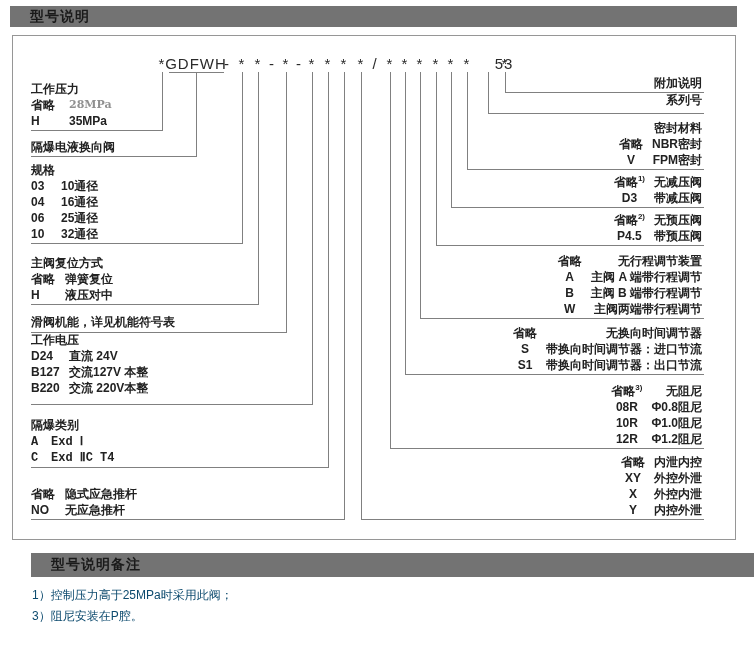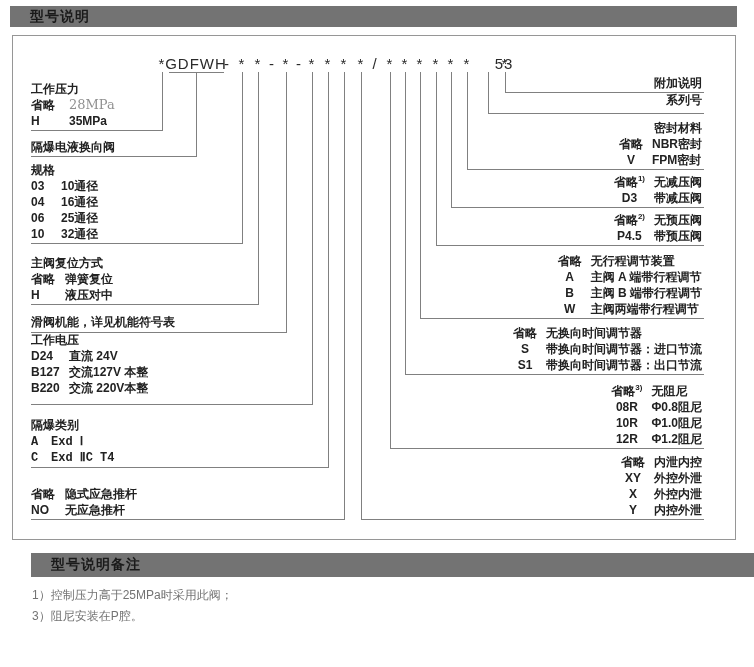--- a/index.html
+++ b/index.html
@@ -32,25 +32,25 @@
   }
   .rgroup{
     position:absolute;right:33px;display:grid;
     grid-template-columns:auto auto;column-gap:9px;justify-content:end;
     font-size:12px;line-height:16px;font-weight:bold;color:#222;white-space:nowrap;
   }
   .gtitle{grid-column:1 / -1;}
   .rgroup .gtitle{text-align:right;}
   .lrow,.rrow{display:contents;}
   .rgroup .code{text-align:center;}
-  .rgroup .desc{text-align:left;}
+  .rgroup .desc{text-align:right;}
   .lgroup .code{text-align:left;}
-  .muted{color:#909090;font-weight:normal;font-family:"DejaVu Serif","Liberation Serif",serif;font-size:13px;}
+  .muted{color:#909090;font-weight:bold;font-family:"DejaVu Serif","Liberation Serif",serif;font-size:11px;}
   sup{font-size:8px;line-height:0;}
-  #notes{position:absolute;left:32px;top:585px;font-size:12px;line-height:21px;color:#737373;}
+  #notes{position:absolute;left:32px;top:585px;font-size:12px;line-height:21px;color:#0c4a6e;}
   .note-line{white-space:nowrap;}
 </style>
 </head>
 <body>
 
 <div class="bar" id="bar-top">
   <span class="bar-title">型号说明</span>
 </div>
 
 <div id="diagram">

